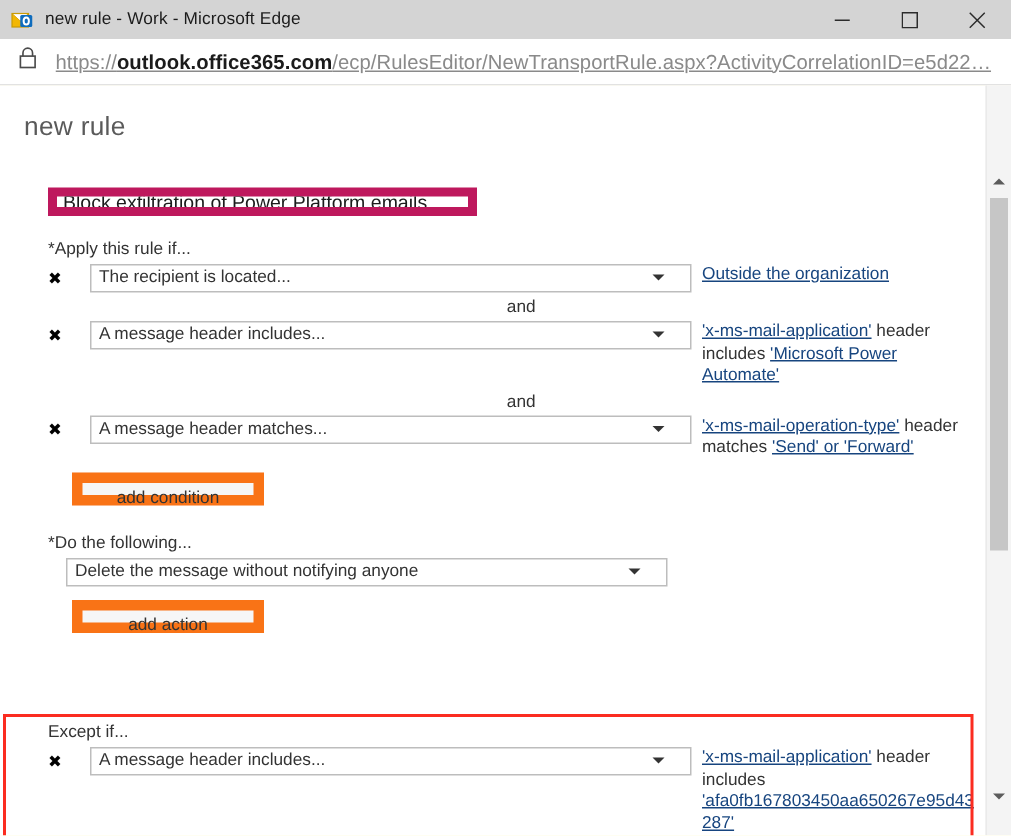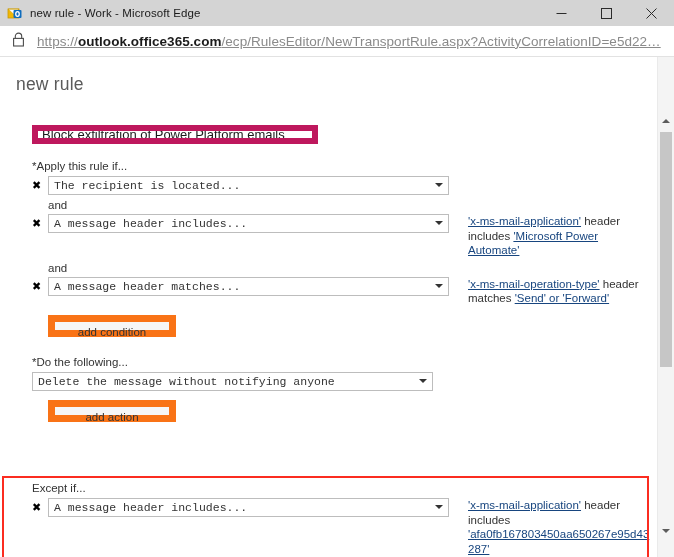--- a/index.html
+++ b/index.html
@@ -163,28 +163,29 @@
     flex: 0 0 401px;
     height: 19px;
   }
   .sel-wrap.wide { width: 401px; flex-basis: 401px; }
   .sel {
     width: 100%;
     height: 19px;
     box-sizing: border-box;
     border: 1px solid #bdbdbd;
     background: #ffffff;
-    font-family: Liberation Mono, monospace;
+    font-family: Liberation Sans, sans-serif;
     font-size: 11.5px;
     color: #333333;
     padding: 0 18px 0 5px;
     line-height: 17px;
     white-space: nowrap;
     overflow: hidden;
     cursor: pointer;
+    margin-left: 12px;
   }
   .sel-arrow {
     position: absolute;
     right: 6px;
     top: 7px;
     width: 0; height: 0;
     border-left: 4px solid transparent;
     border-right: 4px solid transparent;
     border-top: 4px solid #333333;
     pointer-events: none;
@@ -201,20 +202,21 @@
     color: #17457f;
     text-decoration: underline;
     cursor: pointer;
   }
   .conj {
     font-size: 11.5px;
     color: #333333;
     margin-left: 16px;
     line-height: 14px;
     padding: 3px 0 2px 0;
+    text-align: center;
   }
 
   .btn {
     margin-left: 16px;
     margin-top: 9px;
     width: 128px;
     height: 22px;
     box-sizing: border-box;
     border: 7px solid #f97316;
     background: #f6f6f6;
@@ -348,20 +350,21 @@
 
       <div class="section-label">*Apply this rule if...</div>
 
       
       <div class="cond-row">
         <div class="x-btn">✖</div>
         <div class="sel-wrap">
           <div class="sel">The recipient is located...</div>
           <div class="sel-arrow"></div>
         </div>
+        <div class="desc"><a>Outside the organization</a></div>
       </div>
 
       <div class="conj">and</div>
 
       
       <div class="cond-row">
         <div class="x-btn">✖</div>
         <div class="sel-wrap">
           <div class="sel">A message header includes...</div>
           <div class="sel-arrow"></div>

